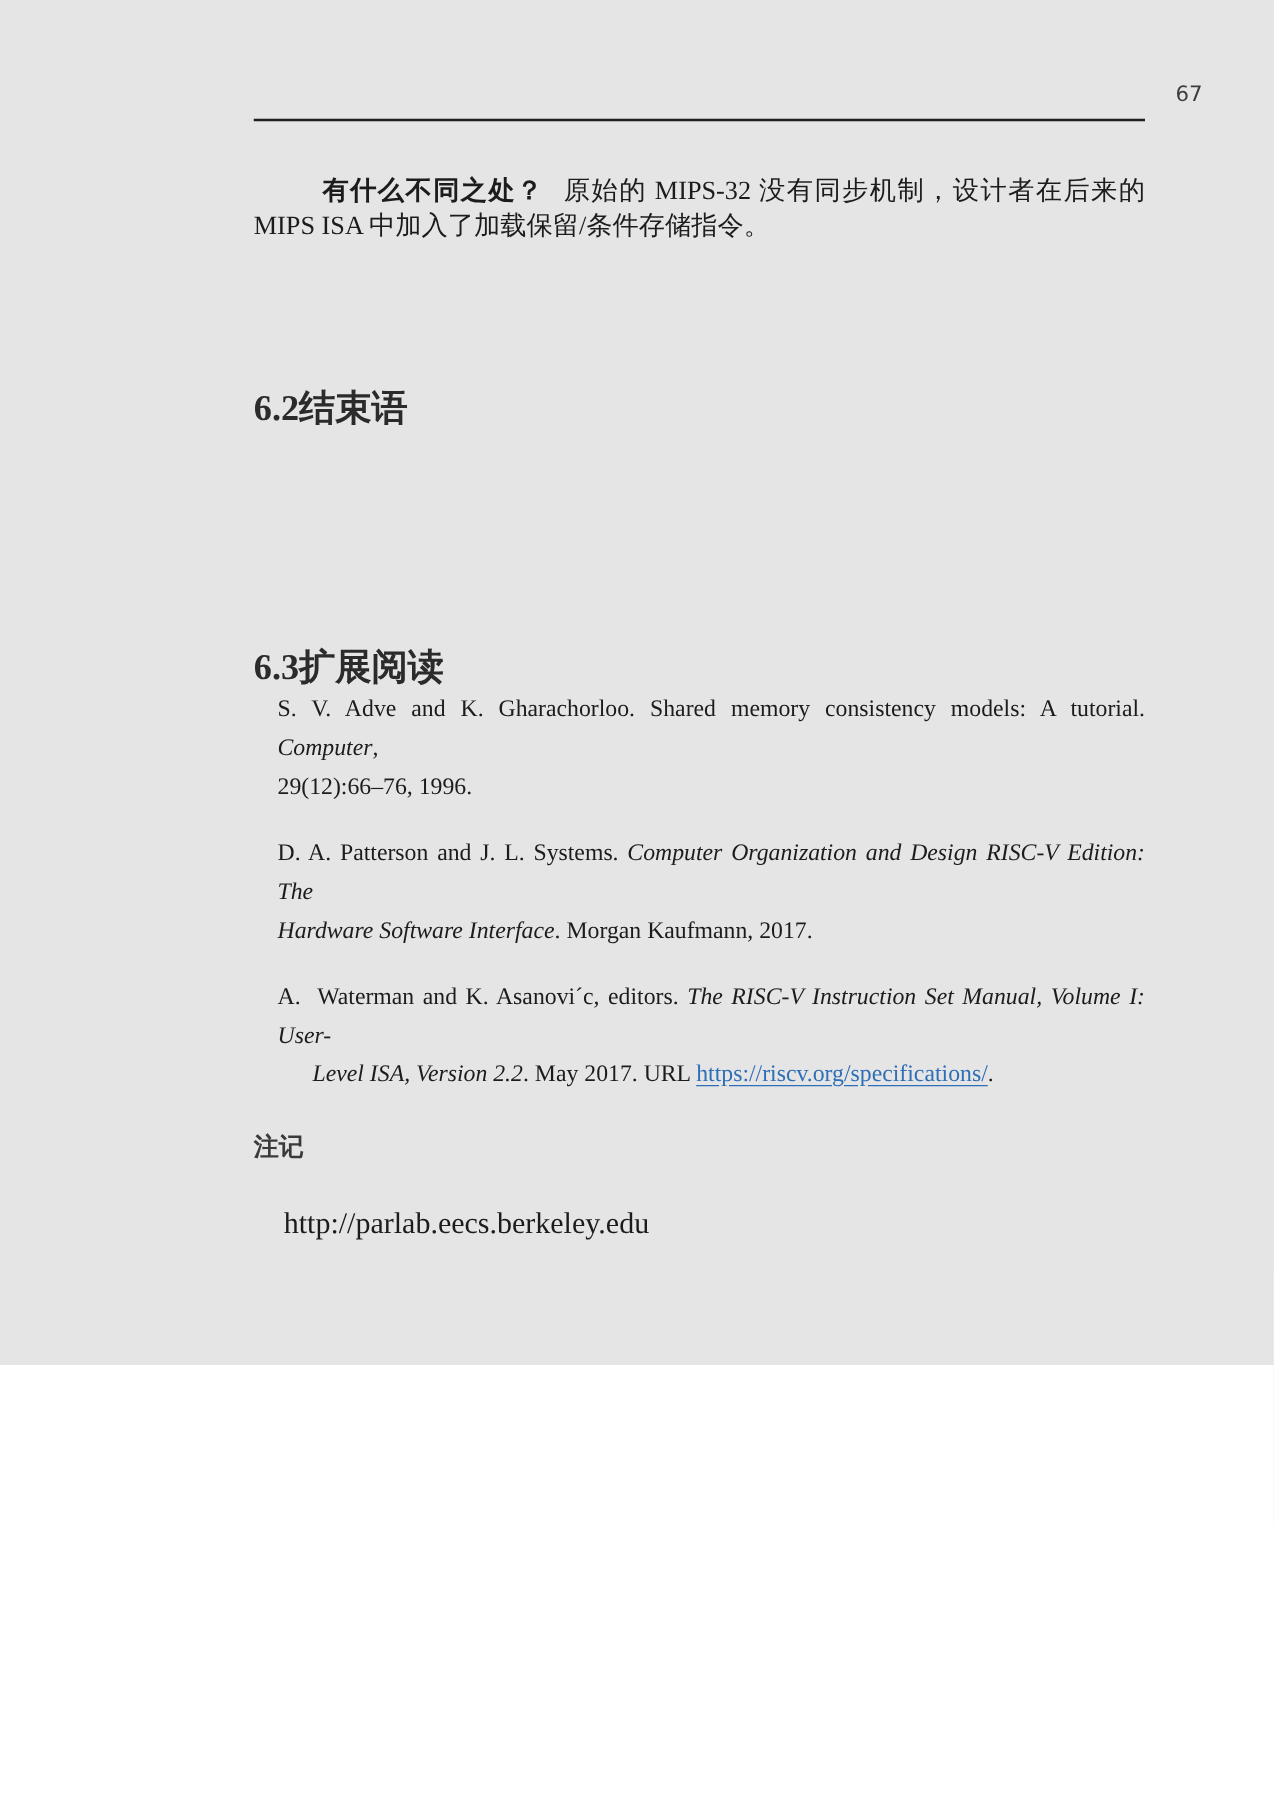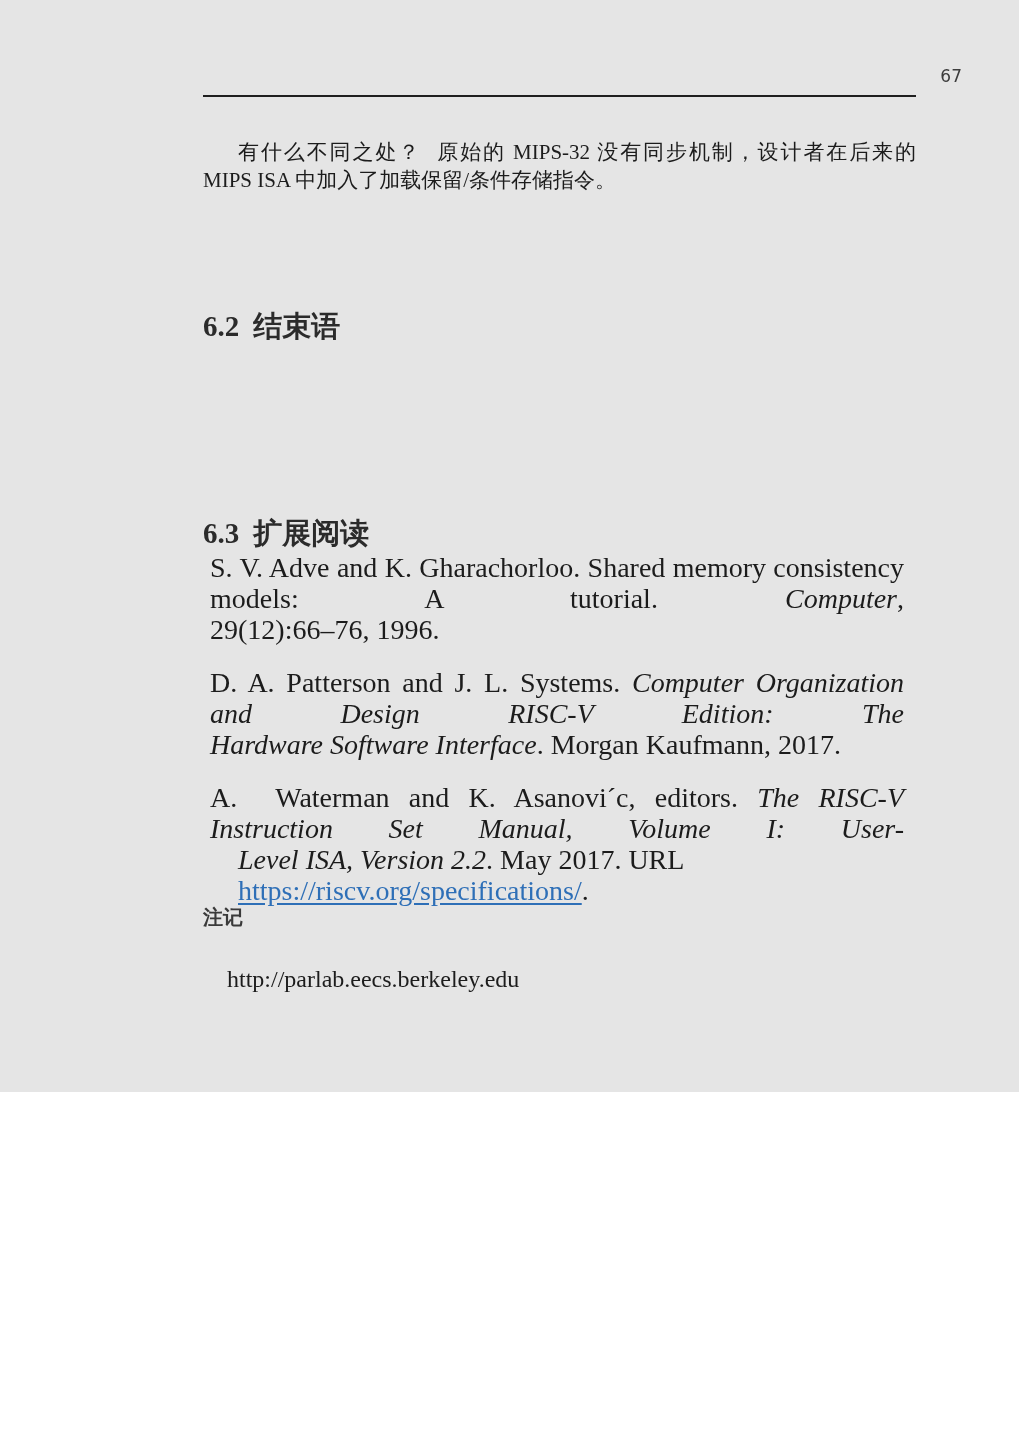--- a/index.html
+++ b/index.html
@@ -38,40 +38,41 @@
     left: 203px;
     width: 713px;
     font-size: 21px;
     line-height: 28px;
     text-align: justify;
     text-indent: 35px;
   }
   .para-qa { top: 117px; }
   .para-conclusion { top: 349px; }
   .qa-lead {
-    font-weight: normal;
+    font-weight: bold;
     margin-right: 16px;
+    margin-left: 20px;
   }
   .section-heading {
     position: absolute;
     left: 203px;
     font-size: 29px;
     font-weight: bold;
     color: #2b2b2b;
     white-space: nowrap;
   }
   .h-62 { top: 283px; }
   .h-63 { top: 490px; }
-  .section-heading .sec-title { margin-left: 14px; }
+  .section-heading .sec-title { }
   .refs {
     position: absolute;
-    left: 210px;
+    left: 222px;
     top: 552px;
     width: 694px;
-    font-size: 28px;
+    font-size: 19px;
     line-height: 31px;
   }
   .ref { margin: 0 0 22px 0; }
   .ref-line { text-align: left; }
   .ref-line.just {
     text-align: justify;
     text-align-last: justify;
   }
   .ref-line.hang2 { margin-left: 28px; }
   .it { font-style: italic; }

